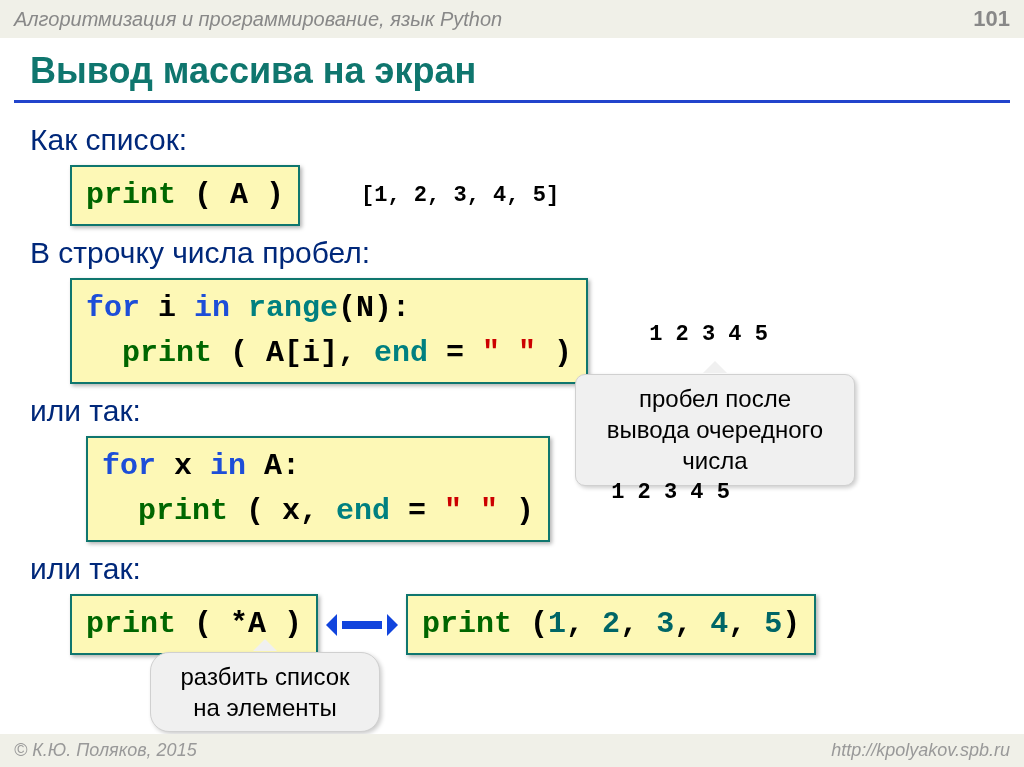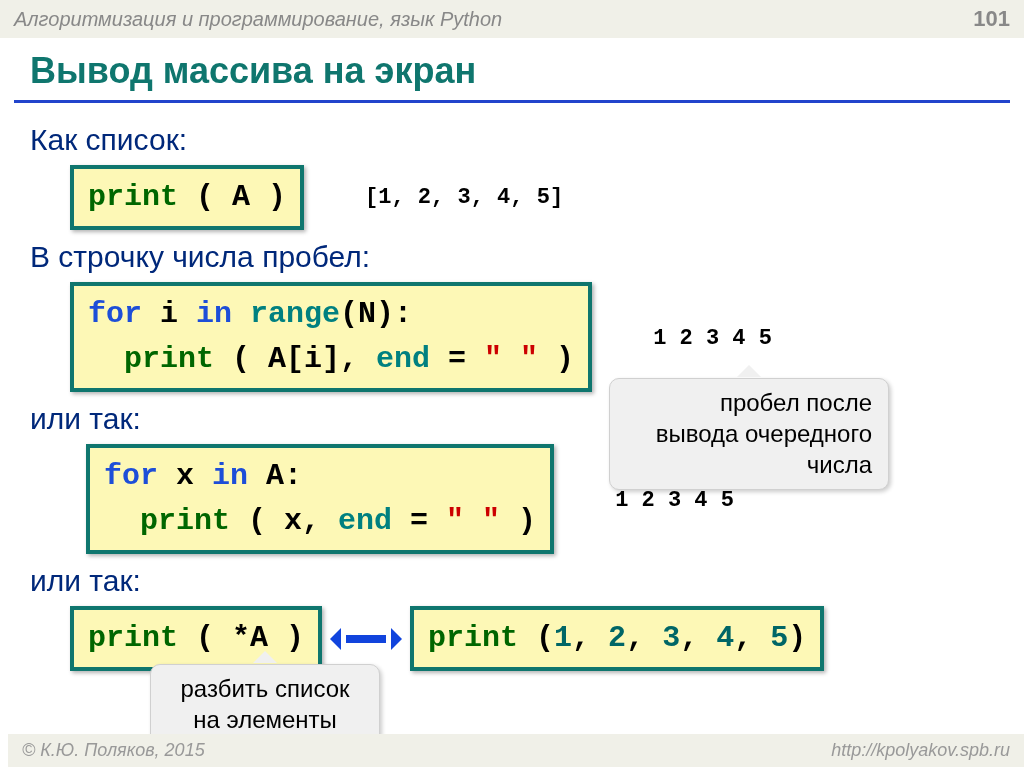--- a/index.html
+++ b/index.html
@@ -38,21 +38,21 @@
   .subhead {
     color: #00287a;
     font-weight: normal;
     font-size: 30px;
     margin-top: 10px;
     margin-bottom: 8px;
   }
   .row { display: flex; align-items: center; gap: 16px; margin-left: 40px; }
   .codebox {
     background: #fdf8b6;
-    border: 4px solid #0f766e;
+    border: 2px solid #0f766e;
     box-shadow: 2px 2px 4px rgba(0,0,0,0.3);
     padding: 6px 14px;
     font-family: "Courier New", monospace;
     font-size: 30px;
     font-weight: bold;
     line-height: 1.5;
     white-space: pre;
   }
   .output {
     font-family: "Courier New", monospace;
@@ -96,21 +96,21 @@
     background: #1144dd;
   }
   .arrow .al, .arrow .ar {
     position: absolute; top: 0;
     border: 11px solid transparent;
   }
   .arrow .al { left: -6px; border-right-color: #1144dd; border-left: none; }
   .arrow .ar { right: -6px; border-left-color: #1144dd; border-right: none; }
   .footer {
     position: absolute;
-    left: 8px; right: 0; bottom: 0;
+    left: 0; right: 0; bottom: 0;
     background: #f0f0e8;
     padding: 6px 14px;
     display: flex;
     justify-content: space-between;
     font-style: italic;
     color: #999;
     font-size: 18px;
     text-align: right;
   }
   .sec3 { position: relative; }
@@ -135,42 +135,42 @@
     <div class="output">[1, 2, 3, 4, 5]</div>
   </div>
 
   <div class="subhead">В строчку числа пробел:</div>
   <div style="position:relative;">
     <div class="row" style="align-items:flex-start;">
       <div class="codebox"><span class="kw-blue">for</span><span> i </span><span class="kw-blue">in</span><span> </span><span class="kw-teal">range</span><span>(N):</span>
 <span>  </span><span class="kw-green">print</span><span> ( A[i], </span><span class="kw-teal">end</span><span> = </span><span class="str-red">" "</span><span> )</span></div>
       <div class="output" style="margin-top:44px;">1 2 3 4 5</div>
     </div>
-    <div class="callout top" style="left:579px; top:96px; width:280px; white-space:pre-line;text-align:right;">пробел после
+    <div class="callout top" style="left:545px; top:96px; width:280px; white-space:pre-line;">пробел после
 вывода очередного
 числа</div>
   </div>
 
   <div class="subhead">или так:</div>
   <div class="row sec3" style="align-items:flex-start;padding-left:16px;">
     <div class="codebox"><span class="kw-blue">for</span><span> x </span><span class="kw-blue">in</span><span> A:</span>
 <span>  </span><span class="kw-green">print</span><span> ( x, </span><span class="kw-teal">end</span><span> = </span><span class="str-red">" "</span><span> )</span></div>
     <div class="output" style="margin-top:44px;">1 2 3 4 5</div>
   </div>
 
   <div class="subhead">или так:</div>
   <div class="sec5">
     <div class="codebox"><span class="kw-green">print</span><span> ( *A )</span></div>
     <span class="arrow">
         <span class="bar"></span>
         <span class="al"></span>
         <span class="ar"></span>
       </span>
     <div class="codebox"><span class="kw-green">print</span><span> (</span><span class="lit-teal">1</span><span>, </span><span class="lit-teal">2</span><span>, </span><span class="lit-teal">3</span><span>, </span><span class="lit-teal">4</span><span>, </span><span class="lit-teal">5</span><span>)</span></div>
-    <div class="callout top" style="left:80px; top:58px; width:230px; white-space:pre-line;">разбить список
+    <div class="callout top" style="left:80px; top:58px; width:230px; white-space:pre-line;border-radius:19px;">разбить список
 на элементы</div>
   </div>
 
 </div>
 
 <div class="footer">
   <span>© К.Ю. Поляков, 2015</span>
   <span>http://kpolyakov.spb.ru</span>
 </div>
 

